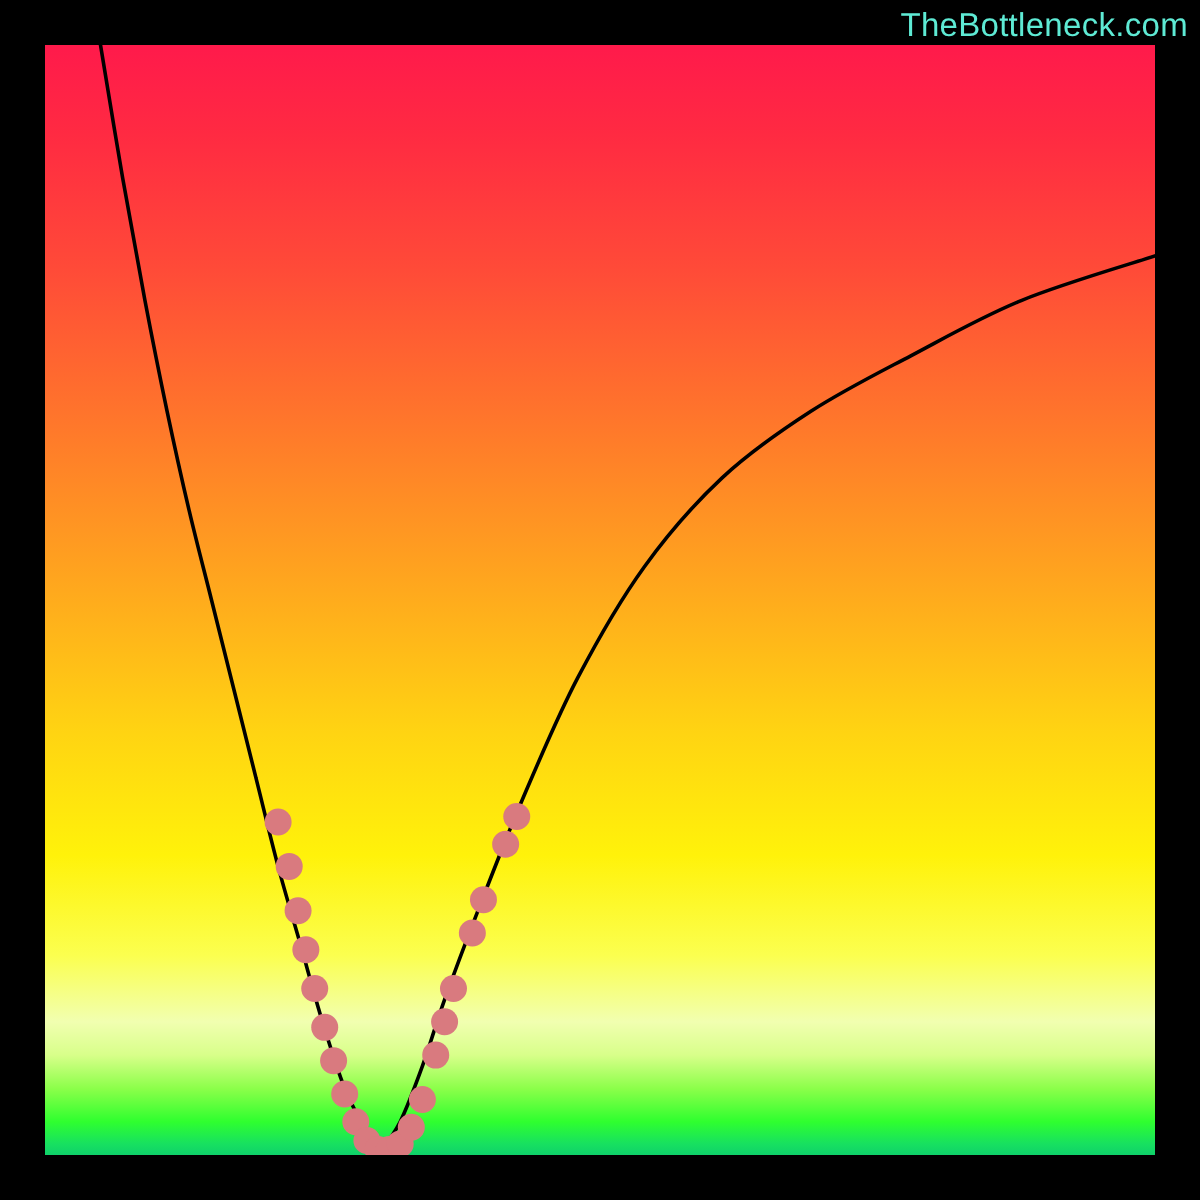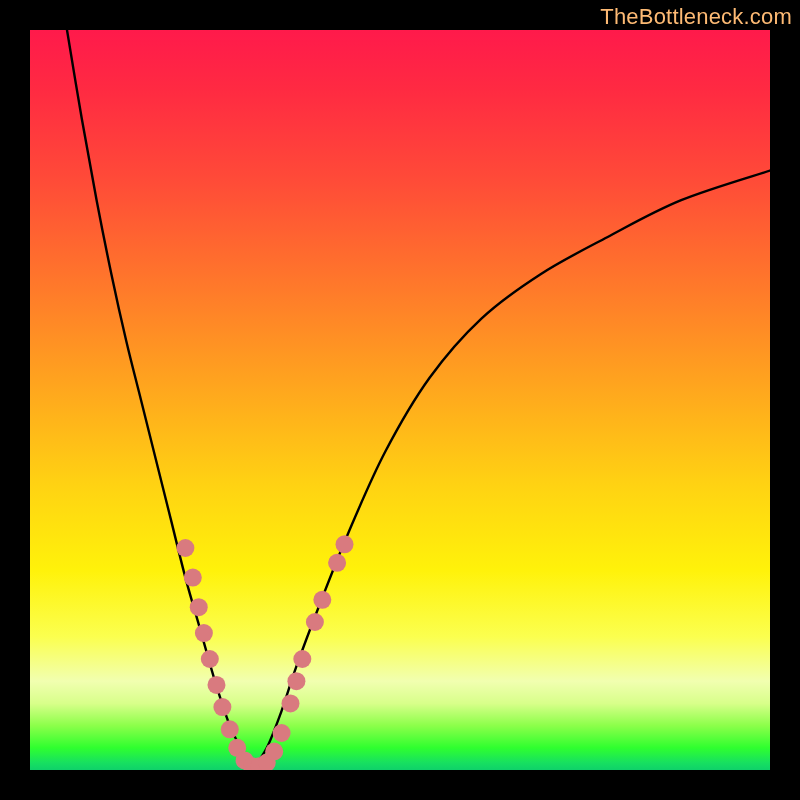--- a/index.html
+++ b/index.html
@@ -46,21 +46,21 @@
     position: absolute;
     left: 0;
     top: 0;
     width: 740px;
     height: 740px;
   }
   .watermark {
     position: absolute;
     top: 4px;
     right: 8px;
-    color: #fdba74;
+    color: #5eead4;
     font-size: 22px;
     font-weight: 500;
     letter-spacing: 0.2px;
   }
 </style>
 </head>
 <body>
 
 <div class="frame">
   <div class="plot-area">

